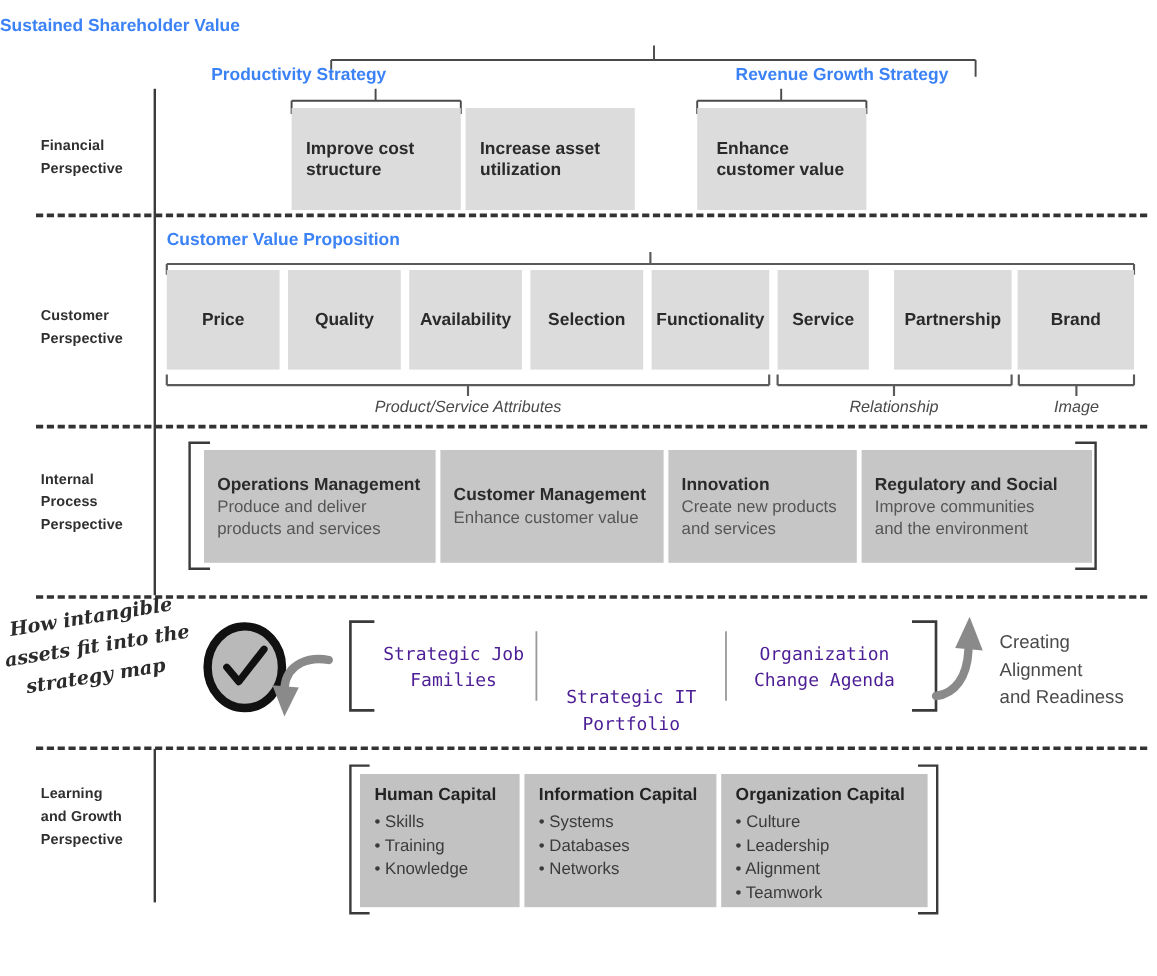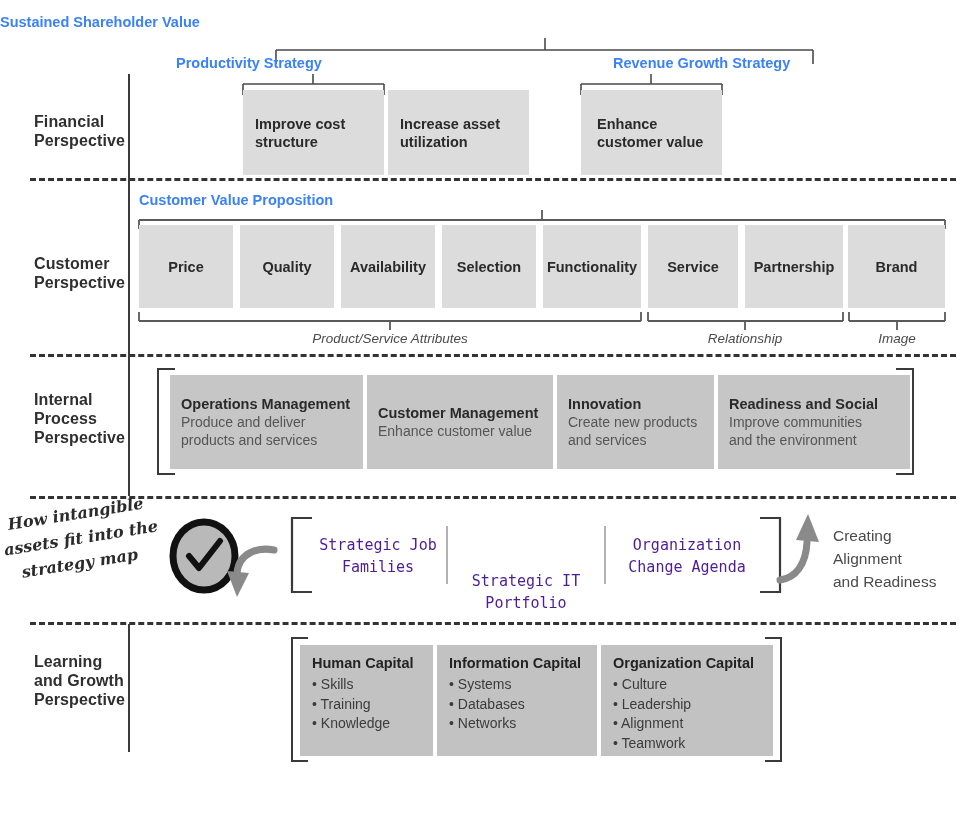--- a/index.html
+++ b/index.html
@@ -11,21 +11,21 @@
     color: #2a2a2a;
     position: relative;
     overflow: hidden;
   }
   .stage { position:absolute; inset:0; }
   .abs { position:absolute; }
 
   
   .persp-label{
     font-weight: 700;
-    font-size: 16px;
+    font-size: 12px;
     line-height: 19px;
     color: #2f2f2f;
     letter-spacing: 0.1px;
   }
 
   
   .vaxis{ background:#3a3a3a; width:2px; }
 
   
   .dashed{
@@ -136,21 +136,21 @@
   <div class="abs persp-label" style="left:34px; top:254px;">
     <div>Customer</div>
     <div>Perspective</div>
   </div>
 
   <div class="abs cust-box" style="left:139px; top:225px; width:94px; height:83px;">Price</div>
   <div class="abs cust-box" style="left:240px; top:225px; width:94px; height:83px;">Quality</div>
   <div class="abs cust-box" style="left:341px; top:225px; width:94px; height:83px;">Availability</div>
   <div class="abs cust-box" style="left:442px; top:225px; width:94px; height:83px;">Selection</div>
   <div class="abs cust-box" style="left:543px; top:225px; width:98px; height:83px;">Functionality</div>
-  <div class="abs cust-box" style="left:648px; top:225px; width:90px; height:83px;">Service</div>
+  <div class="abs cust-box" style="left:648px; top:225px; width:76px; height:83px;">Service</div>
   <div class="abs cust-box" style="left:745px; top:225px; width:98px; height:83px;">Partnership</div>
   <div class="abs cust-box" style="left:848px; top:225px; width:97px; height:83px;">Brand</div>
 
   <svg class="abs" style="left:0; top:311px; width:964px; height:20px;">
     <path d="M139,10 L641,10 M139,1 L139,10 M641,1 L641,10 M390,10 L390,19" stroke="#5a5a5a" stroke-width="1.8" fill="none"></path>
     <path d="M648,10 L843,10 M648,1 L648,10 M843,1 L843,10 M745,10 L745,19" stroke="#5a5a5a" stroke-width="1.8" fill="none"></path>
     <path d="M849,10 L945,10 M849,1 L849,10 M945,1 L945,10 M897,10 L897,19" stroke="#5a5a5a" stroke-width="1.8" fill="none"></path>
   </svg>
 
   <div class="abs hdr-italic" style="left:290px; width:200px; top:331px;">Product/Service Attributes</div>
@@ -178,21 +178,21 @@
   <div class="abs box ip-box" style="left:367px; top:375px; width:186px; height:94px;">
     <div class="box-title">Customer Management</div>
     <div class="box-sub">Enhance customer value</div>
   </div>
   <div class="abs box ip-box" style="left:557px; top:375px; width:157px; height:94px;">
     <div class="box-title">Innovation</div>
     <div class="box-sub">Create new products</div>
     <div class="box-sub">and services</div>
   </div>
   <div class="abs box ip-box" style="left:718px; top:375px; width:192px; height:94px;">
-    <div class="box-title">Readiness and Social</div>
+    <div class="box-title">Regulatory and Social</div>
     <div class="box-sub">Improve communities</div>
     <div class="box-sub">and the environment</div>
   </div>
 
   <div class="abs dashed" style="top:496px;"></div>
 
   <div class="abs hand" style="left:8px; top:512px; width:160px;">
     <div style="transform:rotate(-9deg); transform-origin:left center;">How intangible</div>
     <div style="transform:rotate(-9deg) translateX(-4px); transform-origin:left center;">assets fit into the</div>
     <div style="transform:rotate(-9deg) translateX(14px); transform-origin:left center;">strategy map</div>

